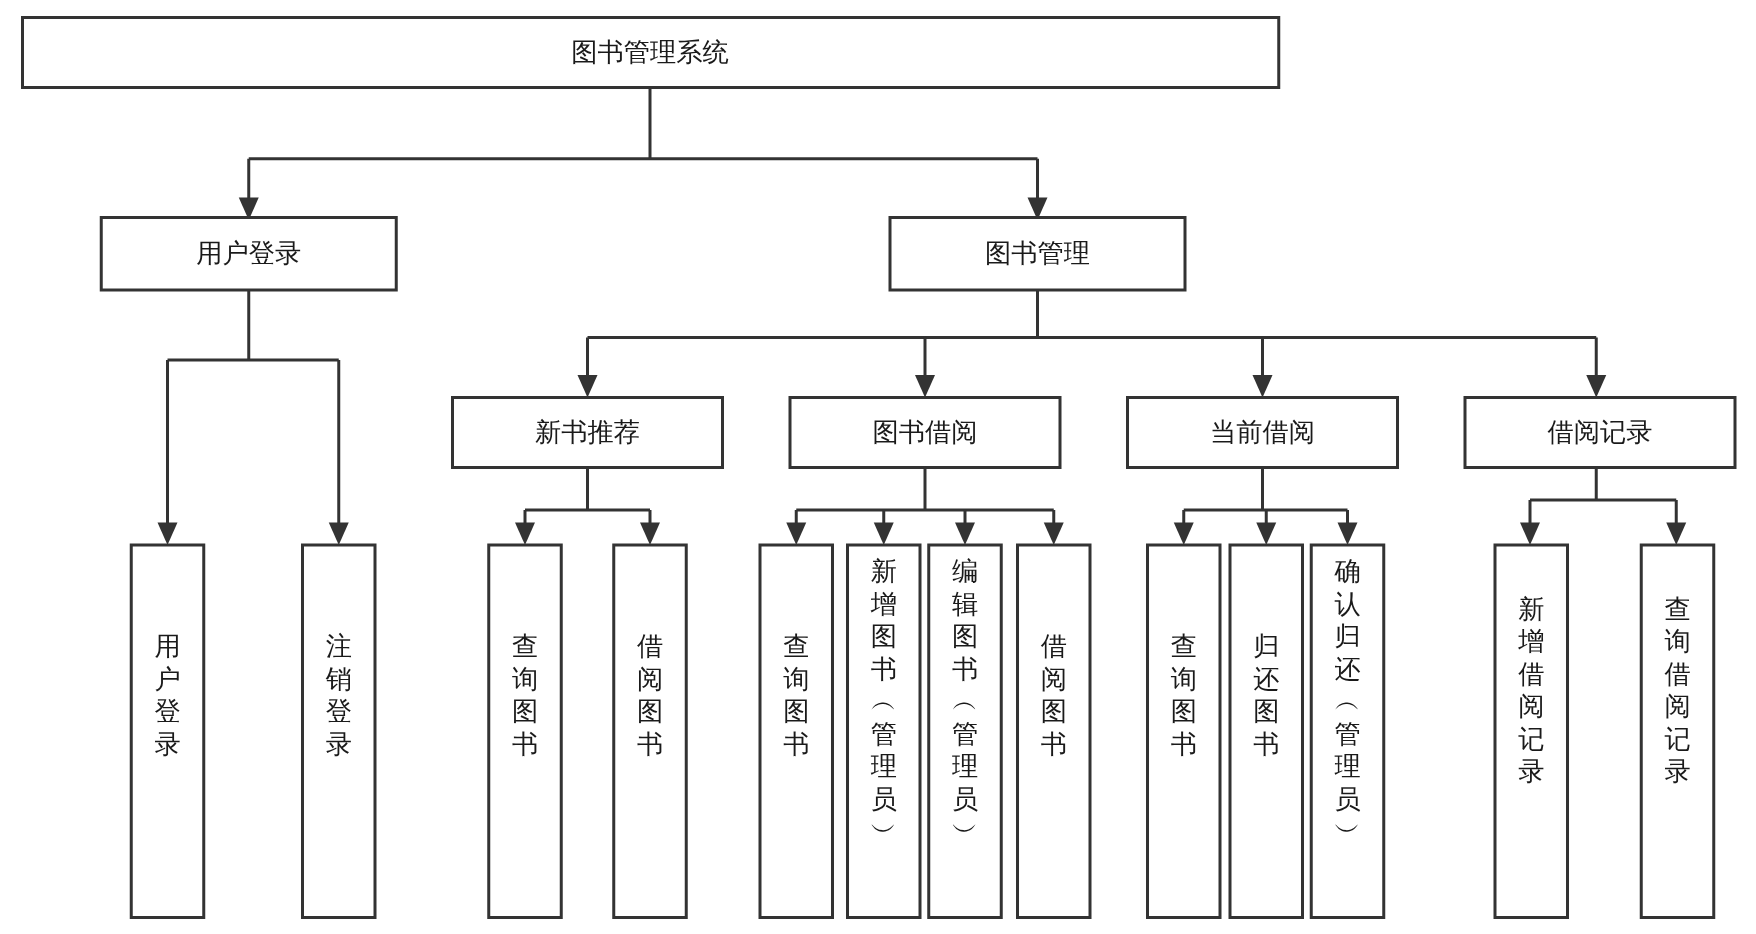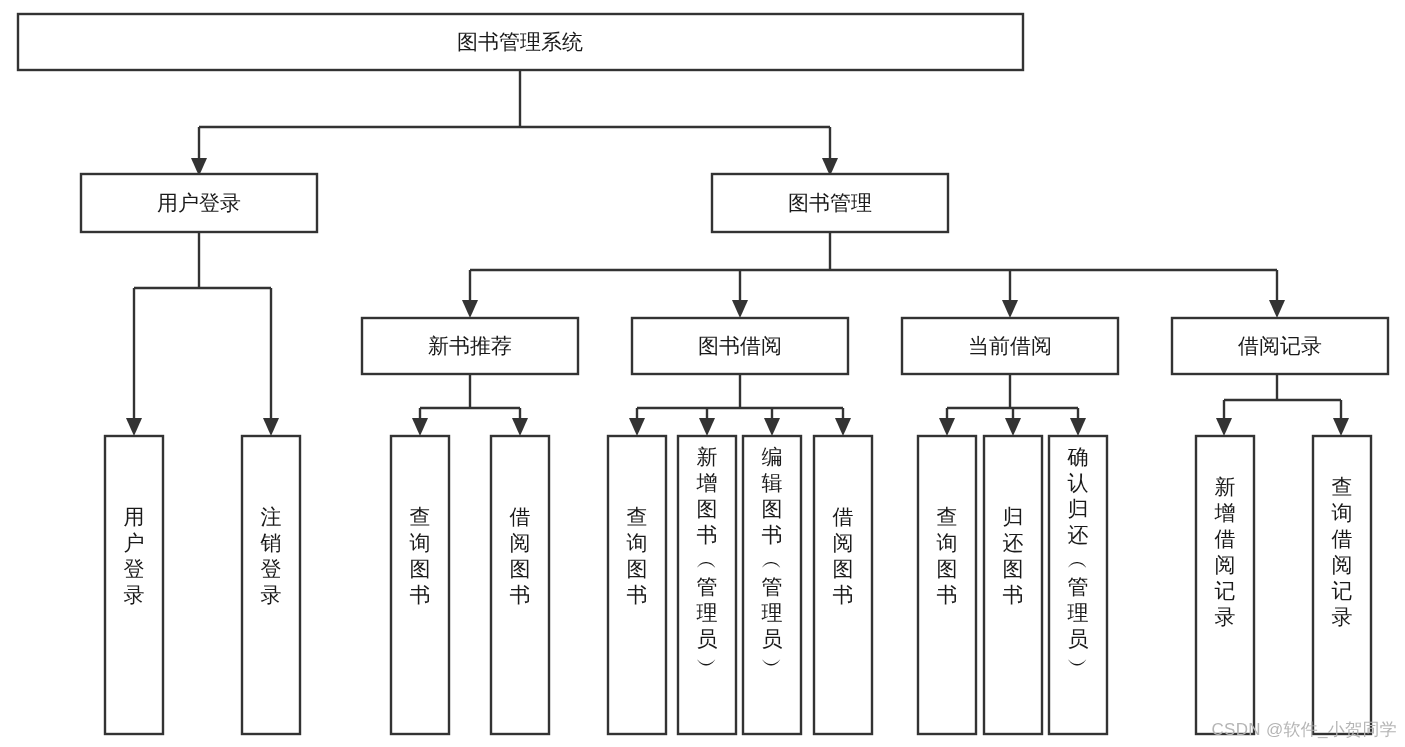--- a/index.html
+++ b/index.html
@@ -231,15 +231,14 @@
       <text class="node-label-v" x="1225" y="494"><tspan x="1225" y="494">新</tspan><tspan x="1225" y="520">增</tspan><tspan x="1225" y="546">借</tspan><tspan x="1225" y="572">阅</tspan><tspan x="1225" y="598">记</tspan><tspan x="1225" y="624">录</tspan></text>
     </g>
 
     <g>
       <rect class="node-box" x="1313" y="436" width="58" height="298"></rect>
       <text class="node-label-v" x="1342" y="494"><tspan x="1342" y="494">查</tspan><tspan x="1342" y="520">询</tspan><tspan x="1342" y="546">借</tspan><tspan x="1342" y="572">阅</tspan><tspan x="1342" y="598">记</tspan><tspan x="1342" y="624">录</tspan></text>
     </g>
 
   </svg>
 
-  <div class="watermark">CSDN @软件_小贺同学</div>
 
 </div>
 
 </body></html>

